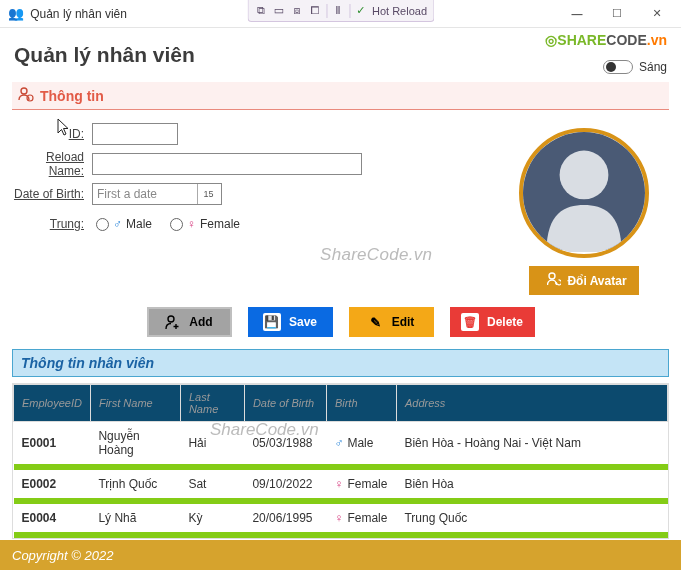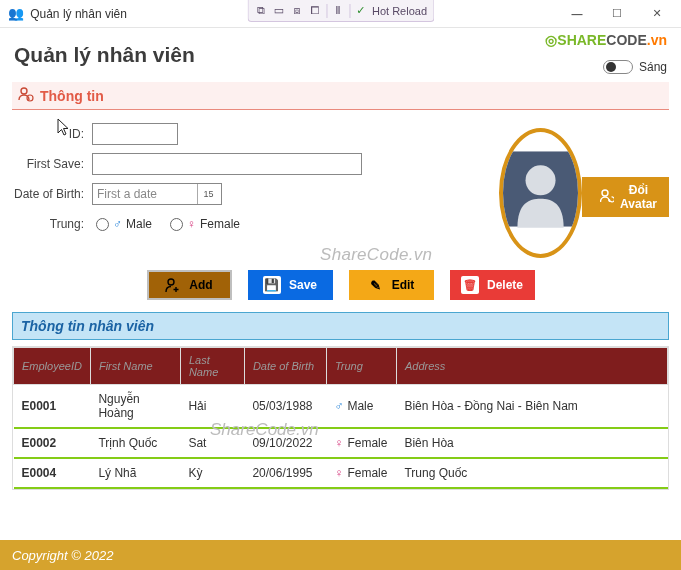--- a/index.html
+++ b/index.html
@@ -89,20 +89,21 @@
     align-items: center;
     margin: 6px 0;
     height: 24px;
   }
   .form-label {
     width: 80px;
     text-align: right;
     padding-right: 8px;
     color: #444;
     font-size: 12px;
+    text-decoration: underline;
   }
   .text-input {
     height: 22px;
     border: 1px solid #888;
     padding: 0 4px;
     font-size: 12px;
     background:#fff;
   }
   .w-small { width: 86px; }
   .w-med { width: 270px; }
@@ -117,21 +118,21 @@
   .w-address { width: 290px; }
   .radio-group { display:flex; align-items:center; gap:18px; padding-left:4px; }
   .radio-item { display:flex; align-items:center; gap:4px; font-size:12px; }
   .radio-circle {
     width:13px; height:13px; border:1px solid #666; border-radius:50%;
   }
   .male-sym { color:#1e7ed6; }
   .female-sym { color:#d63a7e; }
   .form-right {
     width: 170px;
-    display:flex; flex-direction:row; align-items:center;
+    display:flex; flex-direction:column; align-items:center;
     padding-top: 12px;
   }
   .avatar-ring {
     width: 130px; height:130px;
     border-radius:50%;
     border: 4px solid #d89317;
     overflow:hidden;
     display:flex; align-items:flex-end; justify-content:center;
   }
   .change-avatar-btn {
@@ -155,21 +156,21 @@
   .action-btn {
     height: 30px;
     min-width: 85px;
     border: 2px solid;
     display:flex; align-items:center; justify-content:center;
     gap:8px;
     font-size:12px; font-weight:700;
     cursor:pointer;
     padding: 0 8px;
   }
-  .btn-add { background:#a16207; border-color:#bfbfbf; color:#000; }
+  .btn-add { background:#a3a3a3; border-color:#bfbfbf; color:#000; }
   .btn-save { background:#0a6ae2; border-color:#0a6ae2; color:#fff; }
   .btn-edit { background:#f4a817; border-color:#f4a817; color:#000; }
   .btn-delete { background:#e93b37; border-color:#e93b37; color:#fff; }
   .btn-icon { width:16px; height:16px; display:inline-flex; align-items:center; justify-content:center; font-size:13px; }
   .btn-save .btn-icon { background:#fff; color:#0a6ae2; width:18px; height:18px; border-radius:2px; font-size:12px; }
   .btn-delete .btn-icon { background:#fff; color:#e93b37; width:18px; height:18px; border-radius:2px; font-size:11px; }
 
   .grid-header {
     margin: 4px 12px 0 12px;
     background:#c4e4f6;
@@ -182,32 +183,32 @@
   .grid-wrap {
     margin: 6px 12px 0 12px;
     border:1px solid #ddd;
   }
   table.grid {
     width:100%;
     border-collapse: collapse;
     font-size:12px;
   }
   table.grid th {
-    background:#7f1d1d;
+    background:#0c4a6e;
     color:#999;
     font-weight:400;
     text-align:left;
     padding:6px 8px;
     border:1px solid #dcdcdc;
     font-style: italic;
     font-size:11px;
   }
   table.grid td {
     padding:7px 8px;
-    border-bottom:2px solid #84cc16;
+    border-bottom:6px solid #84cc16;
     color:#333;
   }
   table.grid tbody tr:first-child td:first-child {}
   .emp-id { color:#b5392f; font-weight:700; }
   .gender-cell { display:flex; align-items:center; gap:4px; }
   .watermark {
     position:absolute;
     font-style:italic;
   }
   .wm1 { top:245px; left:320px; color:#bbb; font-size:17px; font-weight:500; letter-spacing:0.3px;}
@@ -279,21 +280,21 @@
   <span>Thông tin</span>
 </div>
 
 <div class="form-area">
   <div class="form-left">
     <div class="form-row">
       <div class="form-label">ID:</div>
       <input class="text-input w-small" style="">
     </div>
     <div class="form-row">
-      <div class="form-label">First Save:</div>
+      <div class="form-label">Reload Name:</div>
       <input class="text-input w-med" style="">
     </div>
     <div class="form-row">
       <div class="form-label">Date of Birth:</div>
       <div class="text-input w-date">
         <span>First a date</span>
         <span class="cal-icon">15</span>
       </div>
     </div>
     <div class="form-row">
@@ -361,34 +362,34 @@
 
 <div class="grid-header">Thông tin nhân viên</div>
 <div class="grid-wrap">
   <table class="grid">
     <thead>
       <tr>
         <th style="width:74px">EmployeeID</th>
         <th style="width:90px">First Name</th>
         <th style="width:64px">Last Name</th>
         <th style="width:82px">Date of Birth</th>
-        <th style="width:70px">Trung</th>
+        <th style="width:70px">Birth</th>
         <th>Address</th>
       </tr>
     </thead>
     <tbody id="grid-body">
         <tr>
           <td class="emp-id">E0001</td>
           <td>Nguyễn Hoàng</td>
           <td>Hải</td>
           <td>05/03/1988</td>
           <td>
             <span class="gender-cell"><span style="color:#1e7ed6">♂</span> Male</span>
           </td>
-          <td>Biên Hòa - Đồng Nai - Biên Nam</td>
+          <td>Biên Hòa - Hoàng Nai - Việt Nam</td>
         </tr>
         <tr>
           <td class="emp-id">E0002</td>
           <td>Trịnh Quốc</td>
           <td>Sat</td>
           <td>09/10/2022</td>
           <td>
             <span class="gender-cell"><span style="color:#d63a7e">♀</span> Female</span>
           </td>
           <td>Biên Hòa</td>

